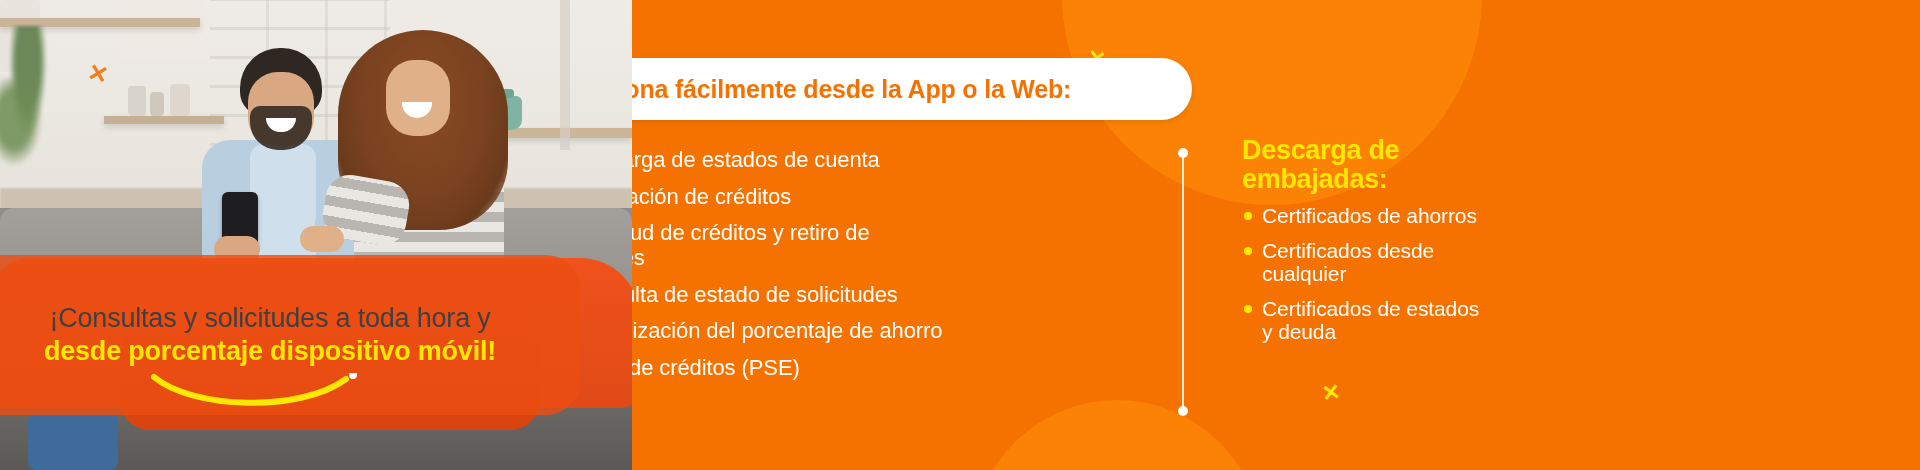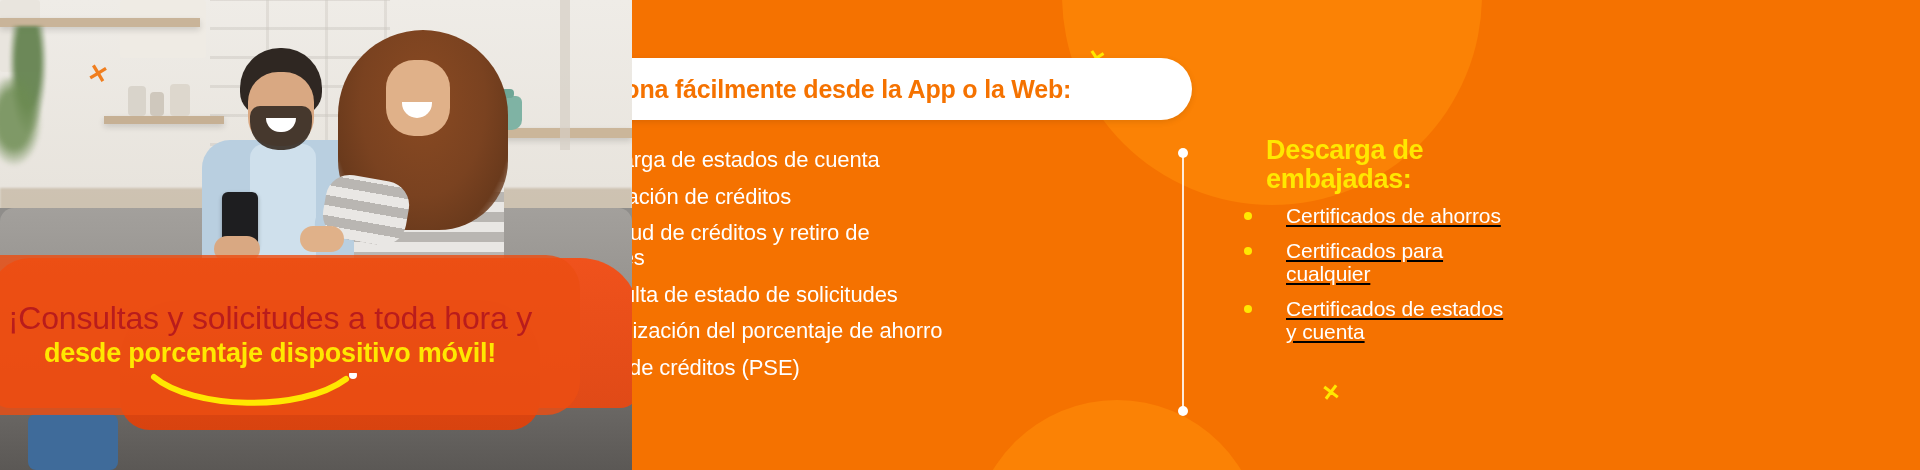--- a/index.html
+++ b/index.html
@@ -87,21 +87,21 @@
         background:linear-gradient(180deg,#e94c18 0%,#d8430f 100%);border-radius:60px 60px 30px 30px;}
 
   .photo-sparkle{position:absolute;color:#F07E1E;font-weight:700;line-height:1;user-select:none;}
 
   
   .caption-card{
     position:absolute;left:-40px;top:255px;width:620px;height:160px;
     background:rgba(236,78,18,.82);border-radius:0 34px 34px 0;
     display:flex;flex-direction:column;align-items:center;justify-content:center;
   }
-  .cap-l1{color:#b91c1c;font-size:32px;line-height:1.12;white-space:nowrap;letter-spacing:-.2px;}
+  .cap-l1{color:#404040;font-size:27px;line-height:1.12;white-space:nowrap;letter-spacing:-.2px;}
   .cap-l2{color:#FFE800;font-size:27px;font-weight:700;line-height:1.15;white-space:nowrap;letter-spacing:-.2px;margin-top:2px;}
   .cap-swoosh{position:absolute;left:190px;top:118px;width:210px;height:36px;}
 
   
   .panel{position:absolute;left:632px;top:0;width:1288px;height:470px;background:#F57200;overflow:hidden;}
   .blob{position:absolute;border-radius:50%;background:#FB8205;}
   .blob.b1{left:430px;top:-215px;width:420px;height:420px;}
   .blob.b2{left:340px;top:400px;width:290px;height:290px;}
   .p-sparkle{position:absolute;color:#FFE800;line-height:1;font-weight:700;user-select:none;}
 
@@ -125,29 +125,29 @@
     content:"";position:absolute;left:2px;top:9px;width:8px;height:8px;border-radius:50%;background:#FFE800;
   }
 
   .divider{position:absolute;left:550px;top:5px;width:2px;height:258px;background:rgba(255,255,255,.85);}
   .divider .dot{position:absolute;left:-4px;width:10px;height:10px;border-radius:50%;background:#ffffff;}
   .divider .dot.top{top:-5px;}
   .divider .dot.bot{bottom:-5px;}
 
   .col-right{position:absolute;left:610px;top:-12px;width:420px;}
   .dl-title{color:#FFE800;font-size:27px;font-weight:700;line-height:1.08;letter-spacing:-.3px;margin:0 0 10px 0;}
-  ul.blist2{list-style:none;margin:0;padding:0;text-decoration:underline;}
+  ul.blist2{list-style:none;margin:0;padding:0;}
   ul.blist2 > li{
     position:relative;padding-left:20px;color:#ffffff;font-size:21px;line-height:1.12;
     margin-bottom:11px;letter-spacing:-.1px;
   }
   ul.blist2 > li:before{
     content:"";position:absolute;left:2px;top:8px;width:8px;height:8px;border-radius:50%;background:#FFE800;
   }
-  .nowrapline{display:block;margin-left:24px;}
+  .nowrapline{display:block;}
 </style>
 </head>
 <body>
 
 <div class="banner">
 
   <div class="photo-pane">
     <div class="photo">
       <div class="wall"></div>
       <div class="brickwall"></div>
@@ -242,26 +242,26 @@
       <div class="col-right">
         <div class="dl-title">
           <span class="nowrapline">Descarga de</span>
           <span class="nowrapline">embajadas:</span>
         </div>
         <ul class="blist2">
           <li>
             <span class="nowrapline">Certificados de ahorros</span>
           </li>
           <li>
-            <span class="nowrapline">Certificados para</span>
+            <span class="nowrapline">Certificados desde</span>
             <span class="nowrapline">cualquier</span>
           </li>
           <li>
             <span class="nowrapline">Certificados de estados</span>
-            <span class="nowrapline">y cuenta</span>
+            <span class="nowrapline">y deuda</span>
           </li>
         </ul>
       </div>
 
     </div>
   </div>
 
 </div>
 
 </body></html>

